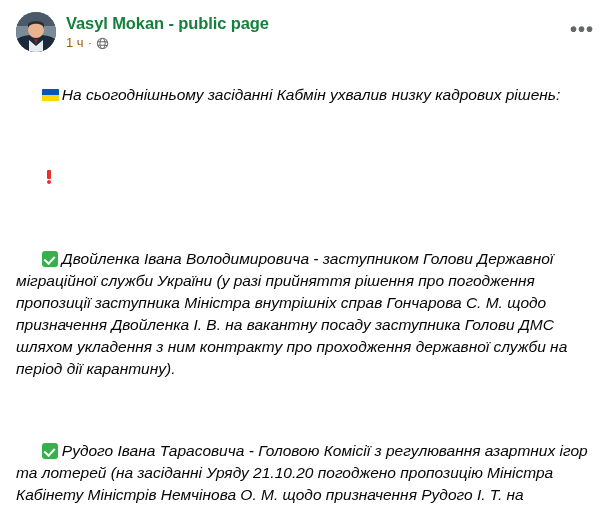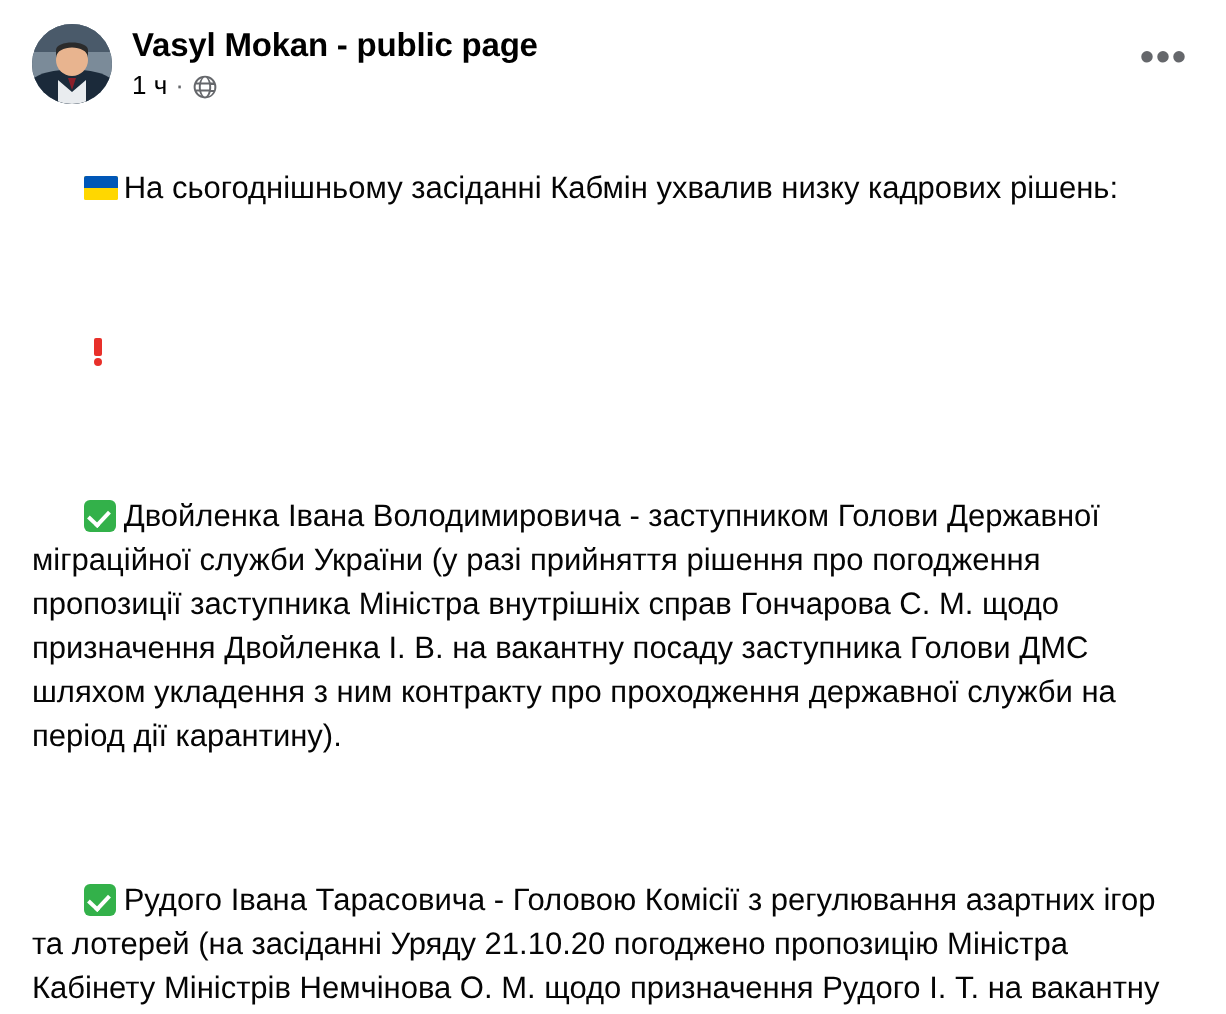--- a/index.html
+++ b/index.html
@@ -40,34 +40,34 @@
   .header-text {
     display: flex;
     flex-direction: column;
     justify-content: center;
     padding-top: 1px;
     min-width: 0;
   }
   .author-name {
     font-size: 16.5px;
     font-weight: bold;
-    color: #000000;
+    color: #15803d;
     line-height: 20px;
     letter-spacing: -0.1px;
     white-space: nowrap;
   }
   .meta-row {
     display: flex;
     align-items: center;
     margin-top: 2px;
     font-size: 13px;
     color: #65676b;
     line-height: 16px;
   }
-  .meta-time { color: #000000; }
+  .meta-time { color: #a16207; }
   .meta-dot {
     margin: 0 4px;
     color: #65676b;
     font-size: 13px;
   }
   .globe-icon {
     display: inline-flex;
     align-items: center;
     color: #65676b;
   }
@@ -91,20 +91,21 @@
   .post-body {
     font-size: 15.5px;
     line-height: 22px;
     color: #050505;
     padding-bottom: 8px;
   }
   .para {
     margin: 0 0 16px 0;
     white-space: pre-wrap;
     word-wrap: break-word;
+    font-style: italic;
   }
   .para:last-child { margin-bottom: 0; }
   .flag-emoji {
     display: inline-block;
     width: 17px;
     height: 12px;
     vertical-align: -1px;
     margin-right: 3px;
     border-radius: 1px;
     overflow: hidden;

